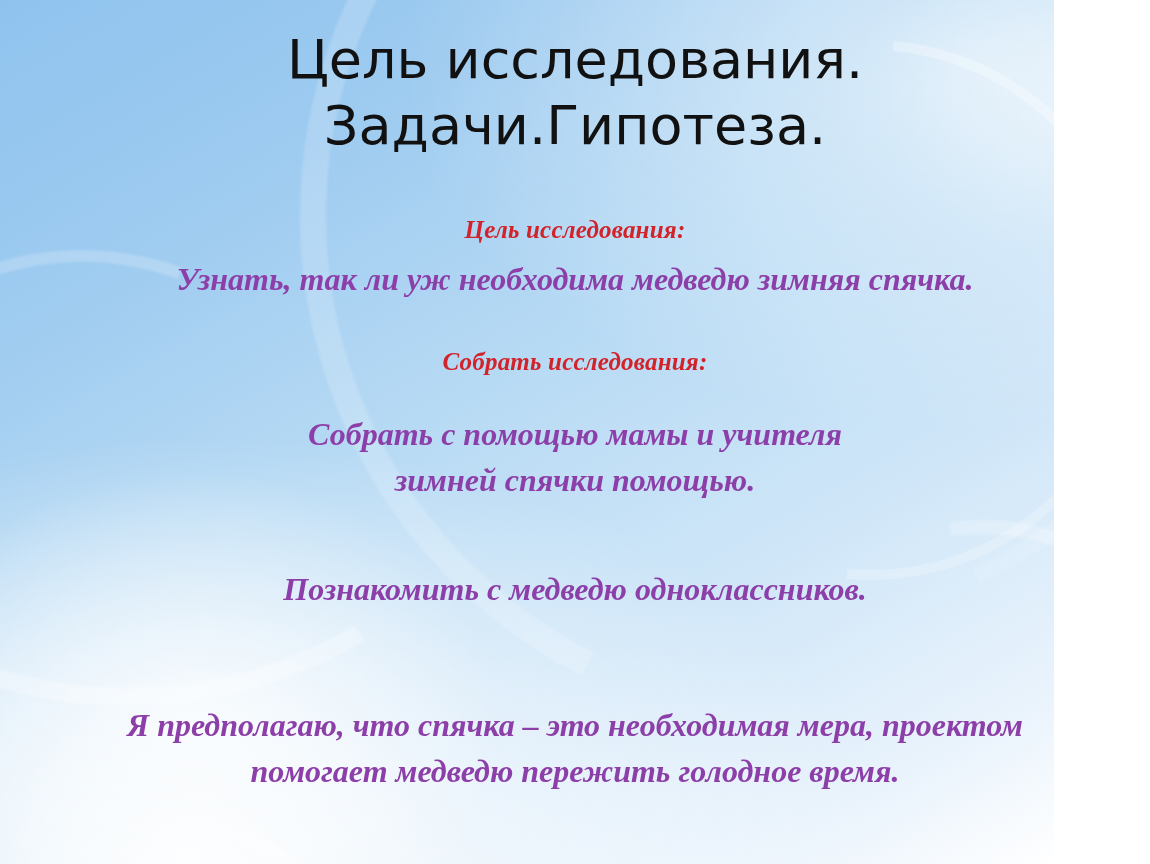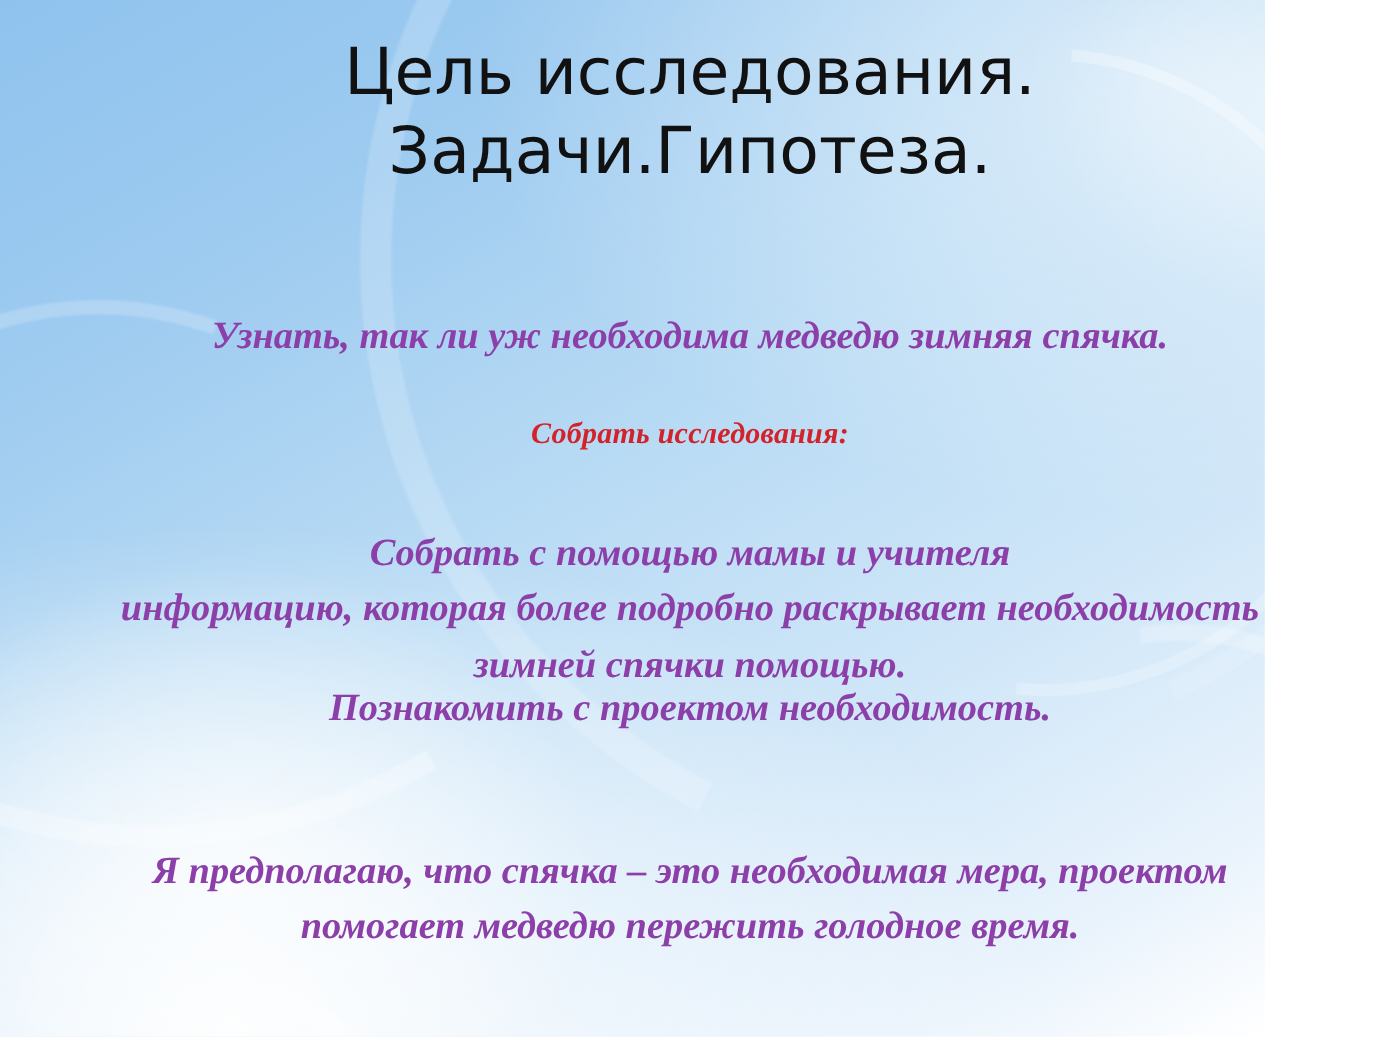--- a/index.html
+++ b/index.html
@@ -140,21 +140,21 @@
     font-style: italic;
     font-weight: bold;
     color: #8c3fa8;
     font-size: 32px;
     line-height: 1.45;
   }
 
   .b-goal       { top: 216px; }
   .b-goal-text  { top: 256px; }
   .b-tasks      { top: 348px; }
-  .b-tasks-text { top: 437px; }
+  .b-tasks-text { top: 411px; }
   .b-tasks-text2{ top: 566px; }
   .b-hyp        { top: 661px; }
   .b-hyp-text   { top: 702px; }
 </style>
 </head>
 <body>
 
 <div id="slide">
 
   <div class="glow g1"></div>
@@ -167,32 +167,32 @@
   <div class="swirl s6"></div>
   <div class="swirl s7"></div>
 
   <div id="content">
 
     <div class="title">
       <span class="line line1">Цель исследования.</span>
       <span class="line line2">Задачи.Гипотеза.</span>
     </div>
 
+    <div class="body-block b-goal head">Цель исследования:</div>
     <div class="body-block b-goal-text para">Узнать,  так ли уж необходима медведю зимняя спячка.</div>
 
     <div class="body-block b-tasks head">Собрать исследования:</div>
 
     <div class="body-block b-tasks-text para">
       <div>Собрать с помощью мамы  и учителя</div>
-      <div>информацию, которая более подробно раскрывает необходимость</div>
       <div>зимней спячки помощью.</div>
     </div>
 
     <div class="body-block b-tasks-text2 para">
-      <div>Познакомить с проектом  необходимость.</div>
+      <div>Познакомить с медведю  одноклассников.</div>
     </div>
 
 
     <div class="body-block b-hyp-text para">
       <div>Я предполагаю, что  спячка – это необходимая мера, проектом</div>
       <div>помогает медведю пережить голодное время.</div>
     </div>
 
   </div>
 </div>

